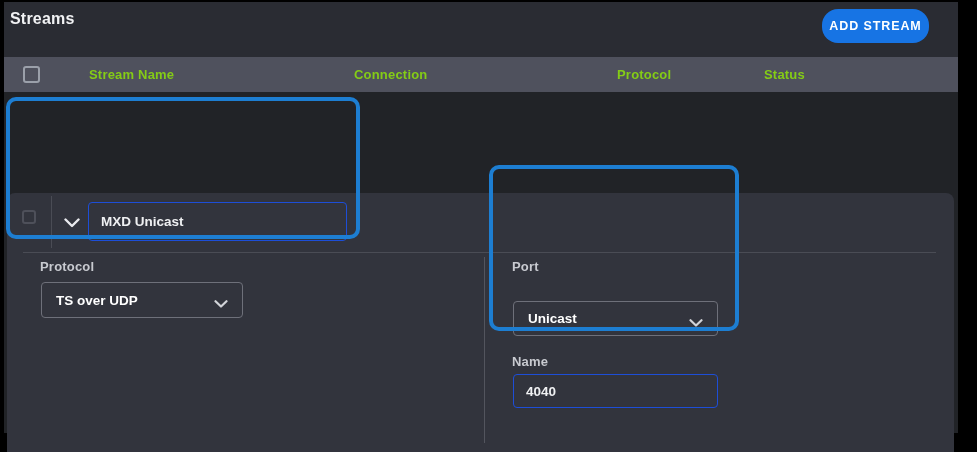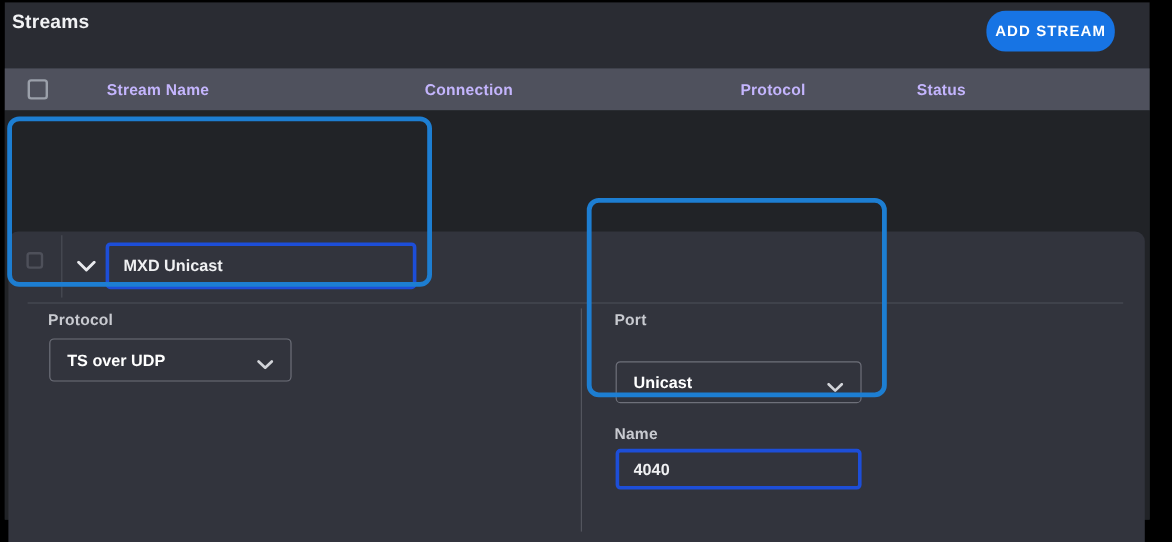--- a/index.html
+++ b/index.html
@@ -24,36 +24,36 @@
   .add-stream-btn { left:818px; top:7px; width:107px; height:34px;border-radius:16px; }
   .header-row {
     position:absolute; left:0; top:55px; width:954px; height:35px;
     background:#4f515d;
   }
   .checkbox {
     position:absolute; border-radius:3px; background:transparent; cursor:pointer;
   }
   .hdr-checkbox { left:19px; top:9px; width:17px; height:17px; border:2px solid #9ba0aa; }
   .hdr-col {
-    position:absolute; top:10px; font-size:13px; font-weight:700; color:#c4b5fd;
+    position:absolute; top:10px; font-size:13px; font-weight:700; color:#84cc16;
     letter-spacing:0.2px; white-space:nowrap;
   }
   .col-0 { left:85px; } .col-1 { left:350px; } .col-2 { left:613px; } .col-3 { left:760px; }
   .body-area {
     position:absolute; left:0; top:90px; width:954px; height:341px; background:#212327;
   }
   .card {
     position:absolute; left:3px; top:101px; width:947px; height:325px;
     background:#32343d; border-radius:8px;
   }
   .row-checkbox { left:15px; top:17px; width:14px; height:14px; border:2px solid #4e505a; }
   .v-divider-row { position:absolute; left:44px; top:3px; width:1px; height:52px; background:#4a4c55; }
   .expand-chevron { position:absolute; left:57px; top:21px; width:16px; height:10px; cursor:pointer; }
   .text-field {
-    position:absolute; background:transparent; border:3px solid #1d4ed8; border-radius:4px;
+    position:absolute; background:transparent; border:1px solid #1d4ed8; border-radius:4px;
     color:#eff0f2; font-family:"Liberation Sans", sans-serif;
     font-size:13.5px; font-weight:700; padding:0 0 0 12px; outline:none;
   }
   .name-input { left:81px; top:9px; width:259px; height:39px; }
   .h-divider { position:absolute; left:16px; top:59px; width:913px; height:1px; background:#4a4c55; }
   .v-divider-mid { position:absolute; left:477px; top:64px; width:1px; height:186px; background:#53555e; }
   .field-label {
     position:absolute; font-size:13px; font-weight:700; color:#c8cad0; letter-spacing:0.2px;
   }
   .protocol-label { left:33px; top:66px; }

